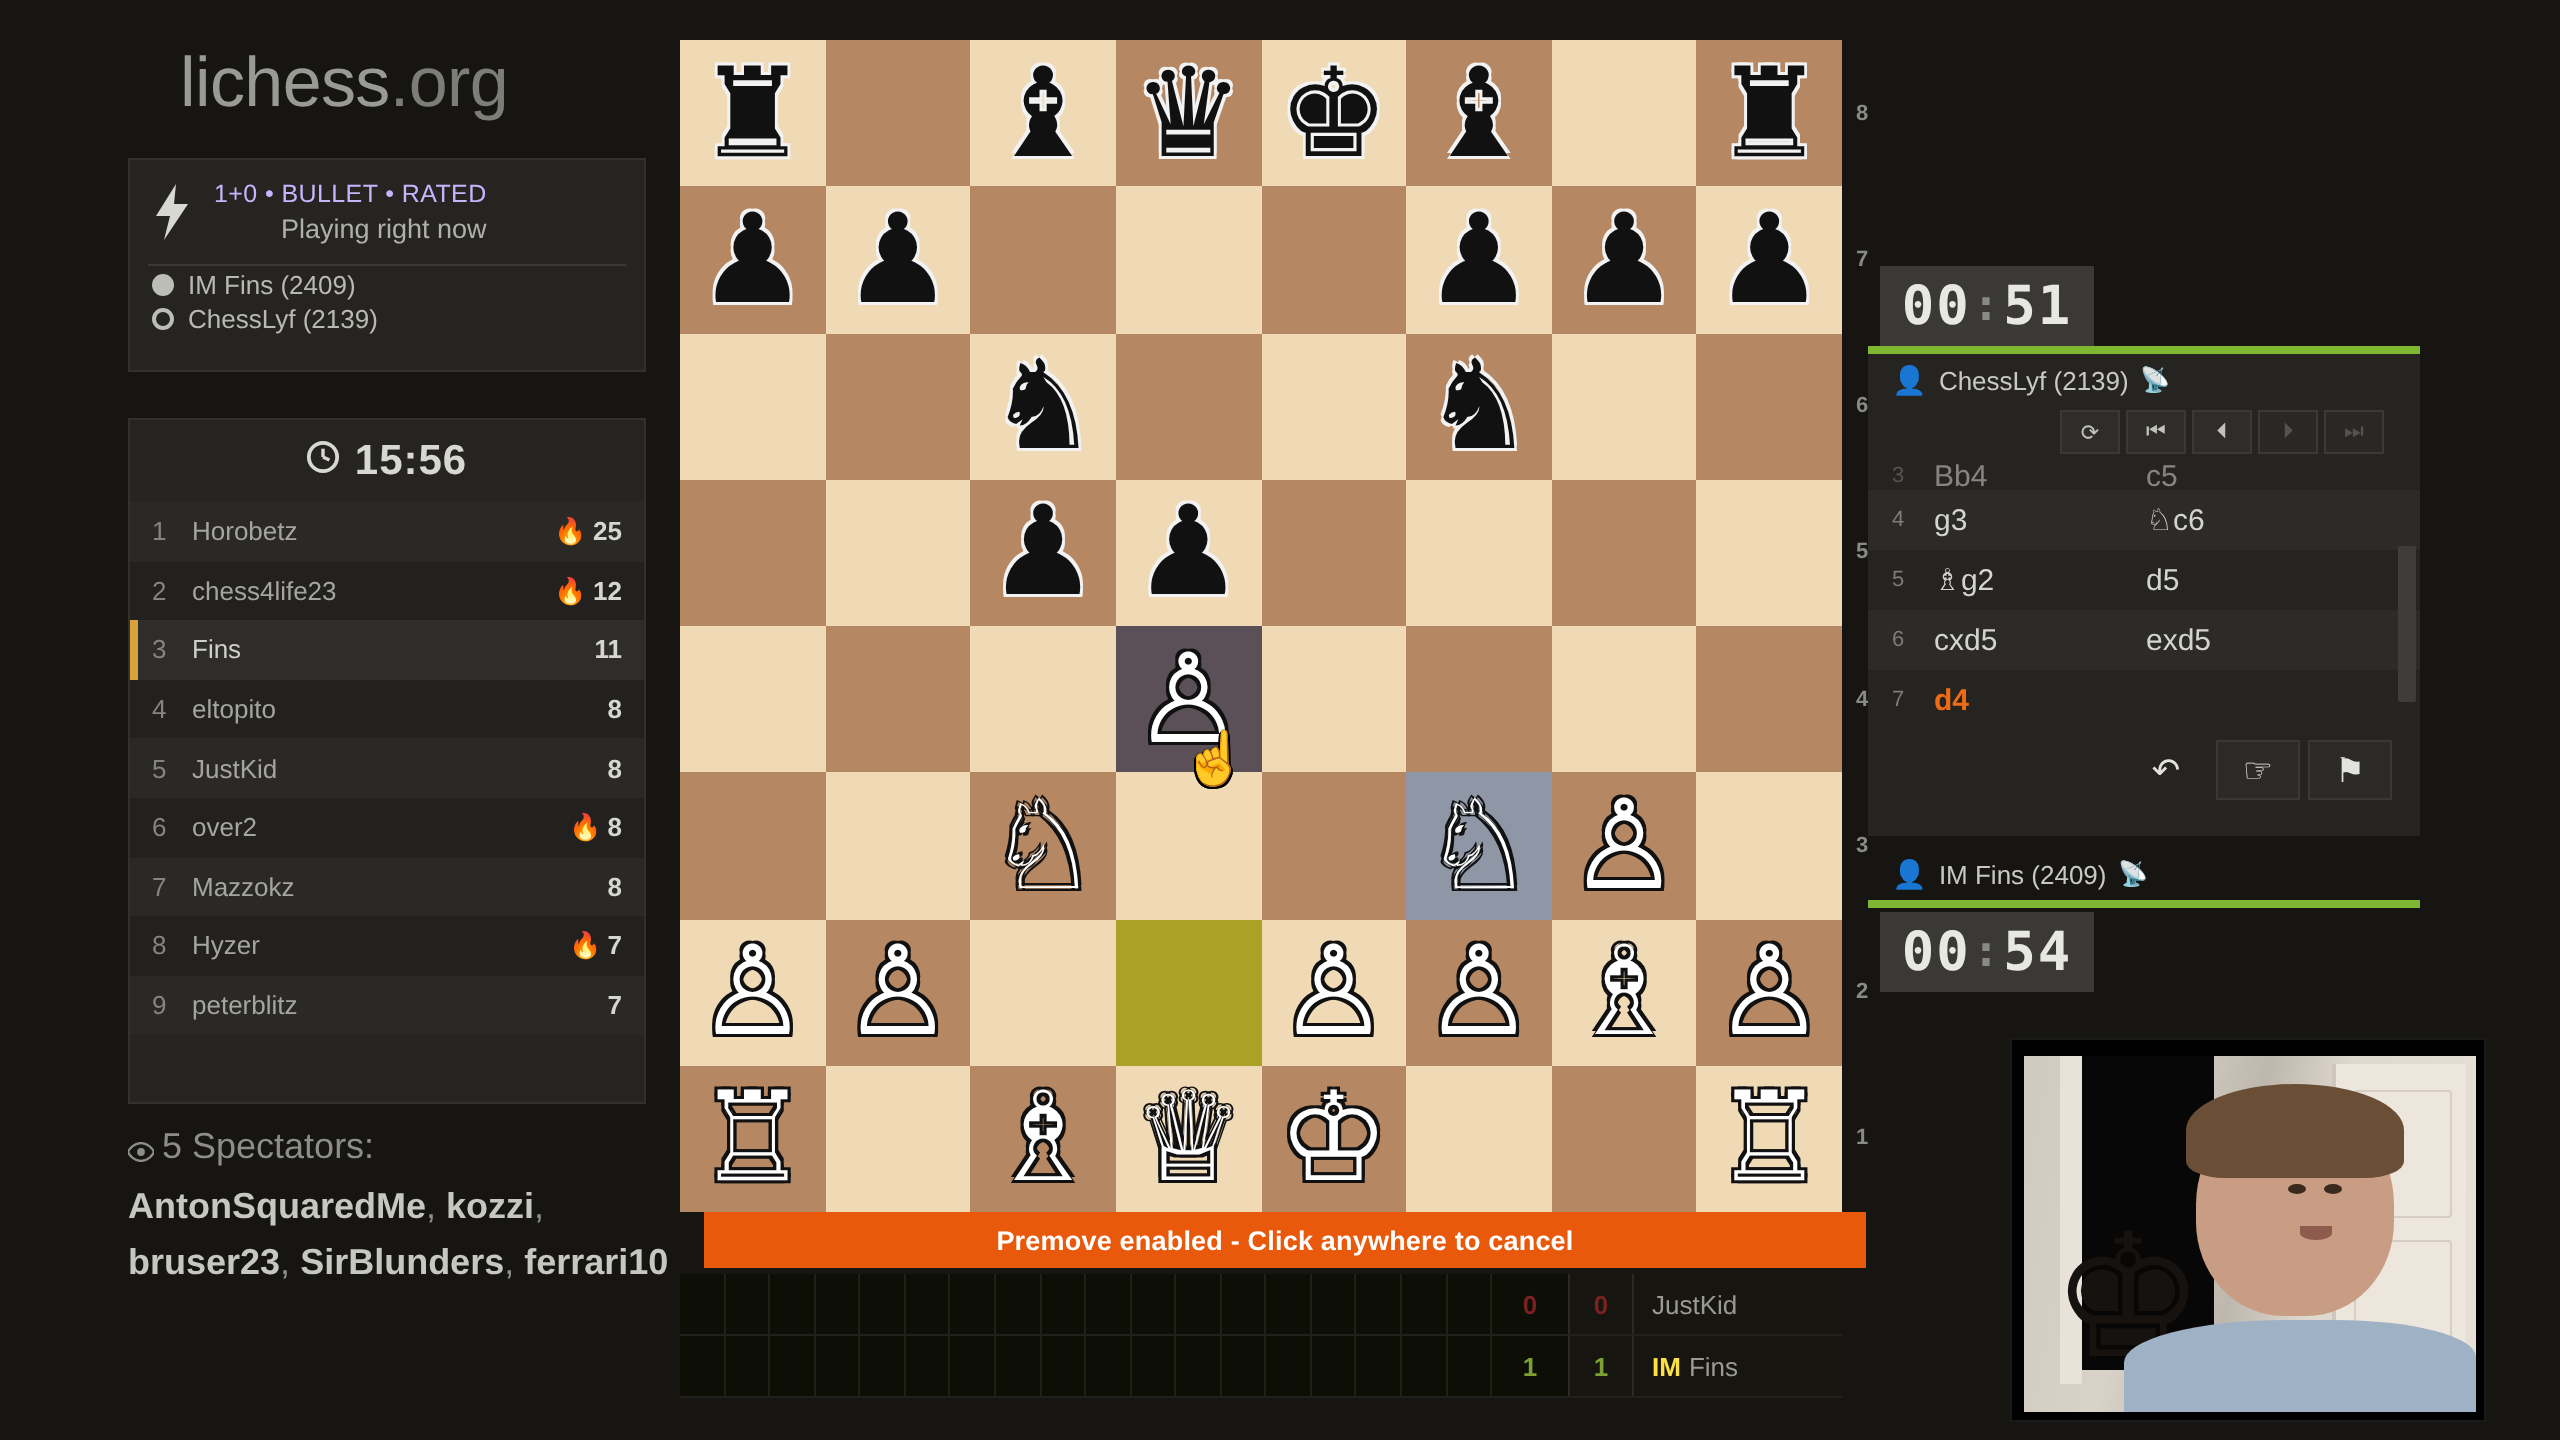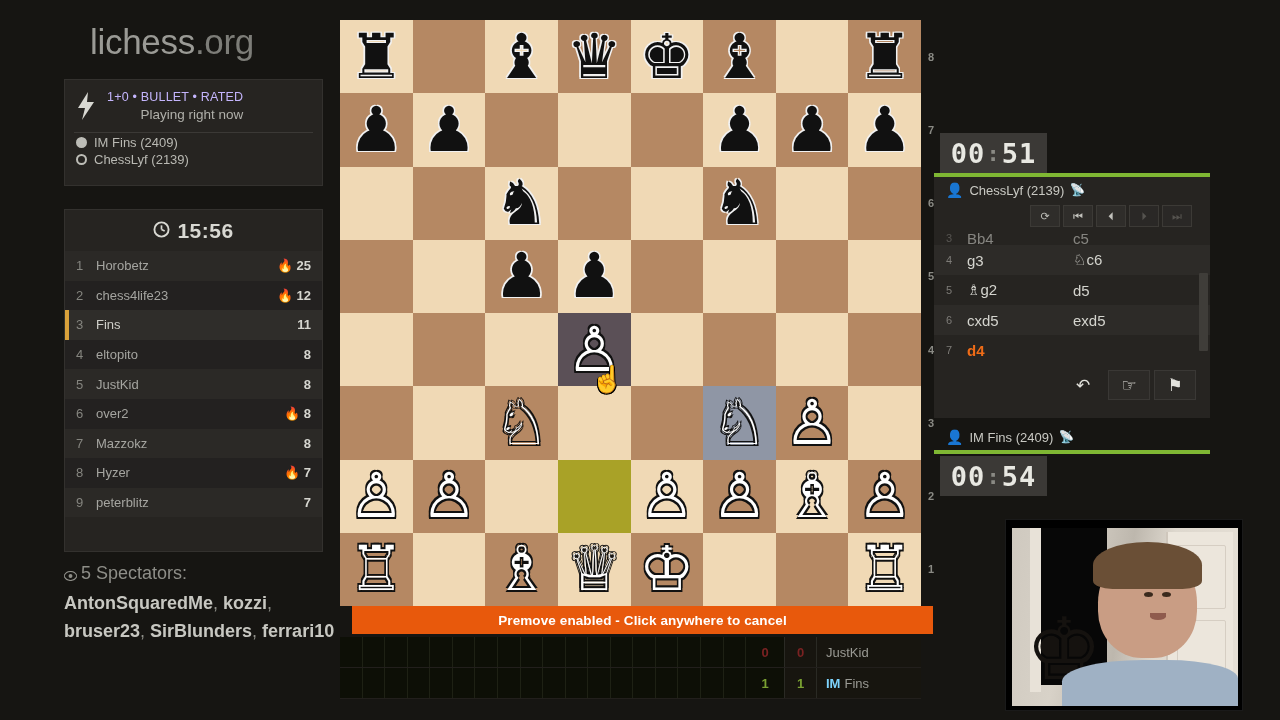--- a/index.html
+++ b/index.html
@@ -169,21 +169,21 @@
     font-size: 13px; font-weight: bold;
     border-left: 1px solid #2a2a24; border-right: 1px solid #2a2a24;
     background: #17150f;
   }
   .sc-name {
     width: 104px; display: flex; align-items: center; padding-left: 9px;
     font-size: 13px; color: #9a9a94; background: #17150f;
   }
   .loss { color: #7a2222; }
   .win  { color: #7aa132; }
-  .sc-title { color: #7dd3fc; font-weight: bold; margin-right: 4px; }
+  .sc-title { color: #fde047; font-weight: bold; margin-right: 4px; }
 
   
   #right-col {
     position: absolute; left: 934px; top: 0; width: 346px; height: 720px;
     background: #161512;
   }
   .clock {
     position: absolute; width: 107px; height: 40px;
     background: #3b3936; color: #e8e8e2;
     display: flex; align-items: center; justify-content: center;

